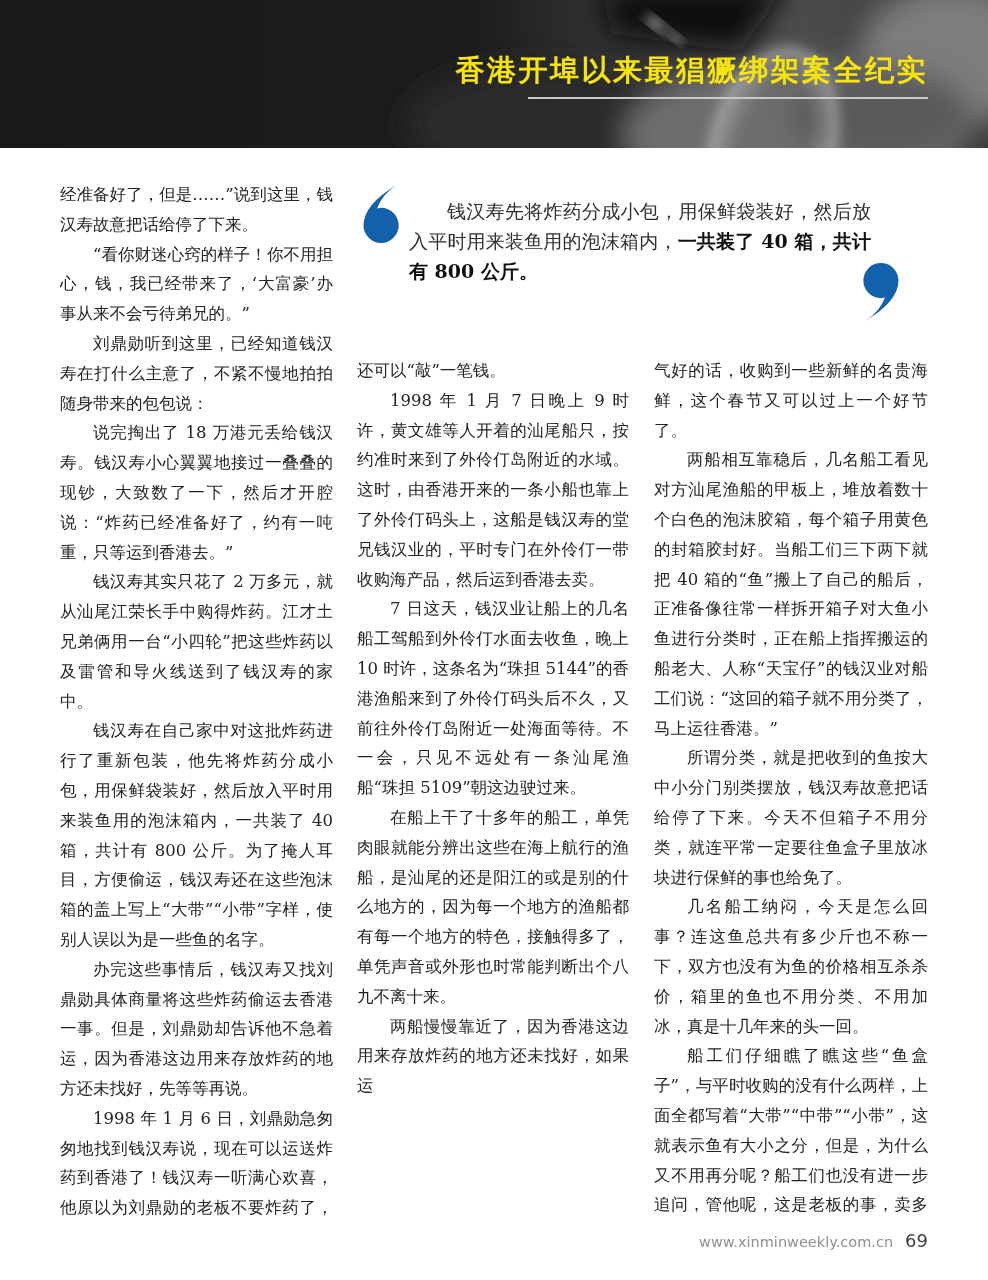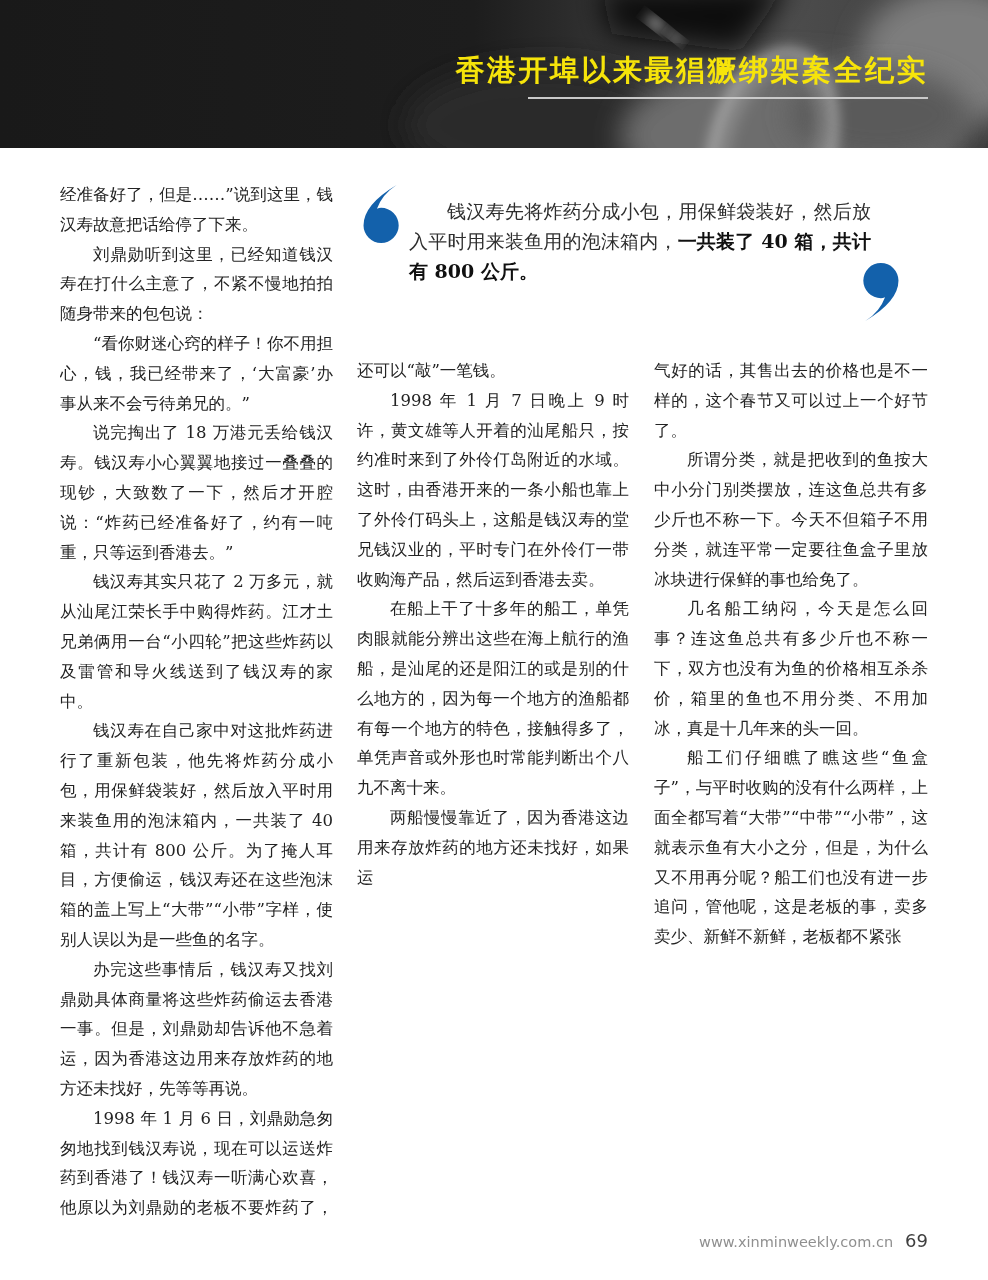--- a/index.html
+++ b/index.html
@@ -99,37 +99,39 @@
     <div class="quote-text">
       <span>钱汉寿先将炸药分成小包，用保鲜袋装好，然后放入平时用来装鱼用的泡沫箱内，</span><span class="quote-bold">一共装了 40 箱，共计有 800 公斤。</span>
     </div>
     <svg class="close-quote" width="42" height="60" viewBox="0 0 40 58">
       <path fill="currentColor" transform="rotate(180 20 29)" d="M38 1 Q6 20 6 40 A17 17 0 1 0 23 23 Q21 23 19 24 Q24 10 38 1 Z"></path>
     </svg>
   </div>
 
   <div class="col col-left">
       <p class="para">经准备好了，但是……”说到这里，钱汉寿故意把话给停了下来。</p>
+      <p class="para indent">“看你财迷心窍的样子！你不用担心，钱，我已经带来了，‘大富豪’办事从来不会亏待弟兄的。”</p>
       <p class="para indent">刘鼎勋听到这里，已经知道钱汉寿在打什么主意了，不紧不慢地拍拍随身带来的包包说：</p>
-      <p class="para indent">“看你财迷心窍的样子！你不用担心，钱，我已经带来了，‘大富豪’办事从来不会亏待弟兄的。”</p>
       <p class="para indent">说完掏出了 18 万港元丢给钱汉寿。钱汉寿小心翼翼地接过一叠叠的现钞，大致数了一下，然后才开腔说：“炸药已经准备好了，约有一吨重，只等运到香港去。”</p>
       <p class="para indent">钱汉寿其实只花了 2 万多元，就从汕尾江荣长手中购得炸药。江才土兄弟俩用一台“小四轮”把这些炸药以及雷管和导火线送到了钱汉寿的家中。</p>
       <p class="para indent">钱汉寿在自己家中对这批炸药进行了重新包装，他先将炸药分成小包，用保鲜袋装好，然后放入平时用来装鱼用的泡沫箱内，一共装了 40 箱，共计有 800 公斤。为了掩人耳目，方便偷运，钱汉寿还在这些泡沫箱的盖上写上“大带”“小带”字样，使别人误以为是一些鱼的名字。</p>
       <p class="para indent">办完这些事情后，钱汉寿又找刘鼎勋具体商量将这些炸药偷运去香港一事。但是，刘鼎勋却告诉他不急着运，因为香港这边用来存放炸药的地方还未找好，先等等再说。</p>
       <p class="para indent">1998 年 1 月 6 日，刘鼎勋急匆匆地找到钱汉寿说，现在可以运送炸药到香港了！钱汉寿一听满心欢喜，他原以为刘鼎勋的老板不要炸药了，白忙一阵子，现在好了，把东西运到香港，</p>
     </div>
   <div class="col col-mid">
       <p class="para">还可以“敲”一笔钱。</p>
       <p class="para indent">1998 年 1 月 7 日晚上 9 时许，黄文雄等人开着的汕尾船只，按约准时来到了外伶仃岛附近的水域。这时，由香港开来的一条小船也靠上了外伶仃码头上，这船是钱汉寿的堂兄钱汉业的，平时专门在外伶仃一带收购海产品，然后运到香港去卖。</p>
+      <p class="para indent">7 日这天，钱汉业让船上的几名船工驾船到外伶仃水面去收鱼，晚上 10 时许，这条名为“珠担 5144”的香港渔船来到了外伶仃码头后不久，又前往外伶仃岛附近一处海面等待。不一会，只见不远处有一条汕尾渔船“珠担 5109”朝这边驶过来。</p>
       <p class="para indent">在船上干了十多年的船工，单凭肉眼就能分辨出这些在海上航行的渔船，是汕尾的还是阳江的或是别的什么地方的，因为每一个地方的渔船都有每一个地方的特色，接触得多了，单凭声音或外形也时常能判断出个八九不离十来。</p>
       <p class="para indent">两船慢慢靠近了，因为香港这边用来存放炸药的地方还未找好，如果运</p>
     </div>
   <div class="col col-right">
-      <p class="para">气好的话，其售出去的价格也是不一样的，这个春节又可以过上一个好节了。</p>
-      <p class="para indent">所谓分类，就是把收到的鱼按大中小分门别类摆放，连这鱼总共有多少斤也不称一下。今天不但箱子不用分类，就连平常一定要往鱼盒子里放冰块进行保鲜的事也给免了。</p>
+      <p class="para">气好的话，收购到一些新鲜的名贵海鲜，这个春节又可以过上一个好节了。</p>
+      <p class="para indent">两船相互靠稳后，几名船工看见对方汕尾渔船的甲板上，堆放着数十个白色的泡沫胶箱，每个箱子用黄色的封箱胶封好。当船工们三下两下就把 40 箱的“鱼”搬上了自己的船后，正准备像往常一样拆开箱子对大鱼小鱼进行分类时，正在船上指挥搬运的船老大、人称“天宝仔”的钱汉业对船工们说：“这回的箱子就不用分类了，马上运往香港。”</p>
+      <p class="para indent">所谓分类，就是把收到的鱼按大中小分门别类摆放，钱汉寿故意把话给停了下来。今天不但箱子不用分类，就连平常一定要往鱼盒子里放冰块进行保鲜的事也给免了。</p>
       <p class="para indent">几名船工纳闷，今天是怎么回事？连这鱼总共有多少斤也不称一下，双方也没有为鱼的价格相互杀杀价，箱里的鱼也不用分类、不用加冰，真是十几年来的头一回。</p>
       <p class="para indent">船工们仔细瞧了瞧这些“鱼盒子”，与平时收购的没有什么两样，上面全都写着“大带”“中带”“小带”，这就表示鱼有大小之分，但是，为什么又不用再分呢？船工们也没有进一步追问，管他呢，这是老板的事，卖多卖少、新鲜不新鲜，老板都不紧张</p>
     </div>
 
   <div class="footer">
     <span>www.xinminweekly.com.cn</span>
     <span class="page-num">69</span>
   </div>
 
 </div>

